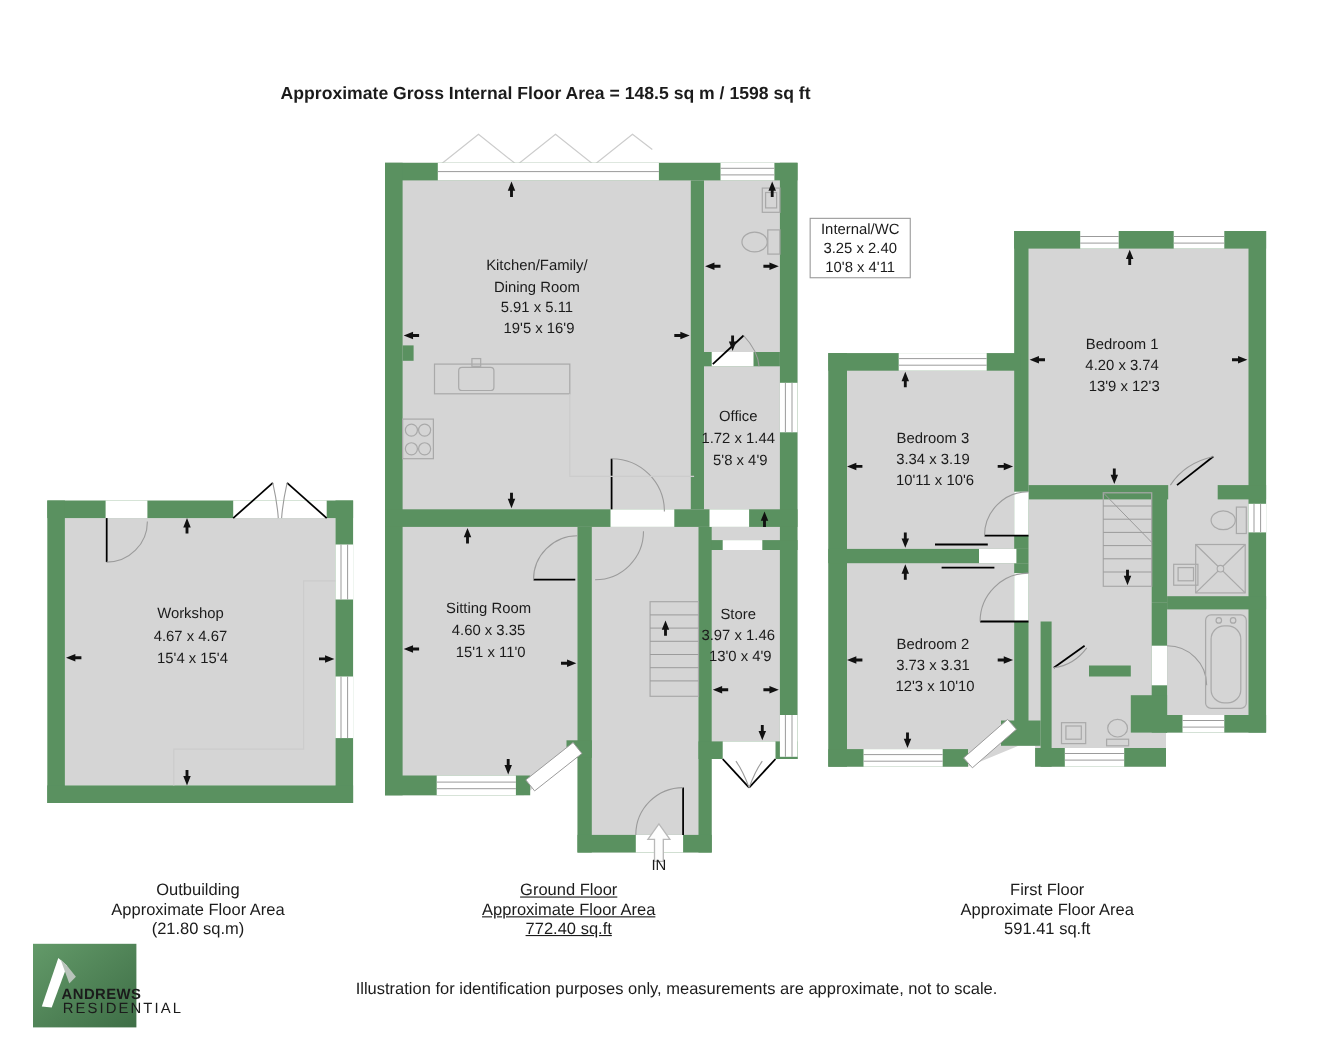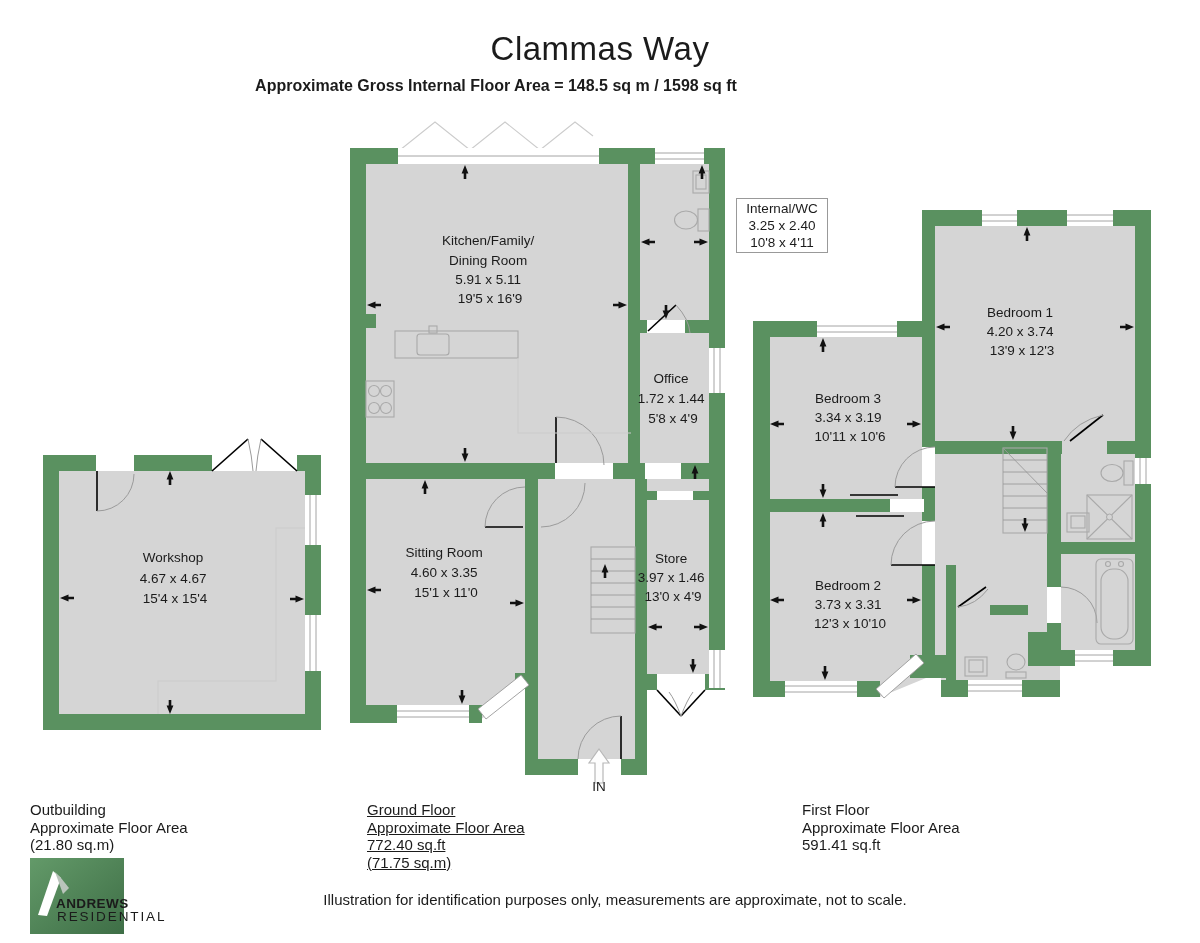--- a/index.html
+++ b/index.html
@@ -1,42 +1,41 @@
 <!DOCTYPE html>
 <html><head>
 <meta charset="utf-8">
 <style>
   html,body{margin:0;padding:0;background:#fff;}
   #canvas{position:relative;width:1200px;height:943px;background:#ffffff;overflow:hidden;
           font-family:"Liberation Sans",sans-serif;color:#1b1b1b;}
   .abs{position:absolute;}
   #title{top:30px;left:0;width:1200px;text-align:center;font-size:33px;font-weight:400;letter-spacing:.5px;}
   #subtitle{top:77px;left:0;width:992px;text-align:center;font-size:16px;font-weight:700;}
-  .caption{top:801px;width:300px;text-align:left;font-size:15px;line-height:17.5px;}
+  .caption{top:801px;width:300px;text-align:center;font-size:15px;line-height:17.5px;}
   .caption span{display:block;}
   #cap-out{left:30px;} #cap-ground{left:367px;text-decoration:underline;} #cap-first{left:802px;}
   #utility-box{left:736px;top:198px;width:86px;background:#fff;border:1px solid #999;
                font-size:13.5px;line-height:17px;text-align:center;padding:1px 2px;}
   #utility-box span{display:block;}
   #disclaimer{top:891px;left:0;width:1200px;text-align:center;font-size:15px;padding-left:15px;}
   svg{position:absolute;overflow:visible;}
   svg text{font-family:"Liberation Sans",sans-serif;font-size:13.5px;fill:#1b1b1b;}
   .lbl{text-anchor:middle;}
   .fx{fill:none;stroke:#a9a9a9;stroke-width:1.1;}
   .door{stroke:#000;stroke-width:1.6;fill:none;}
   .arc{stroke:#9b9b9b;stroke-width:1;fill:none;}
   .winline{stroke:#9a9a9a;stroke-width:.9;}
   .faint{fill:none;stroke:#cccccc;stroke-width:1.1;}
 </style>
 </head>
 <body>
 
 <div id="canvas">
 
-  <div id="title" class="abs">Clammas Way</div>
   <div id="subtitle" class="abs">Approximate Gross Internal Floor Area = 148.5 sq m / 1598 sq ft</div>
 
   <svg style="left:40px;top:425px;" width="290" height="315" viewBox="0 0 290 315">
     <defs>
       <path id="arwO" d="M0,-7 L3.4,1.5 L1.3,1.5 L1.3,7 L-1.3,7 L-1.3,1.5 L-3.4,1.5 Z"></path>
     </defs>
     <rect class="floor" x="19" y="46" width="246" height="243" fill="#d5d5d5"></rect>
 
     <g>
       <rect class="wall" x="3" y="30" width="278" height="16" fill="#5a9160"></rect>
@@ -432,21 +431,20 @@
 
   <div id="cap-out" class="caption abs">
     <span>Outbuilding</span>
     <span>Approximate Floor Area</span>
     <span>(21.80 sq.m)</span>
   </div>
   <div id="cap-ground" class="caption abs">
     <span>Ground Floor</span>
     <span>Approximate Floor Area</span>
     <span>772.40 sq.ft</span>
-    <span>(71.75 sq.m)</span>
   </div>
   <div id="cap-first" class="caption abs">
     <span>First Floor</span>
     <span>Approximate Floor Area</span>
     <span>591.41 sq.ft</span>
   </div>
 
   <svg style="left:30px;top:858px;" width="94" height="76" viewBox="0 0 94 76">
     <defs>
       <linearGradient id="lg" x1="0" y1="0" x2="1" y2="1">

